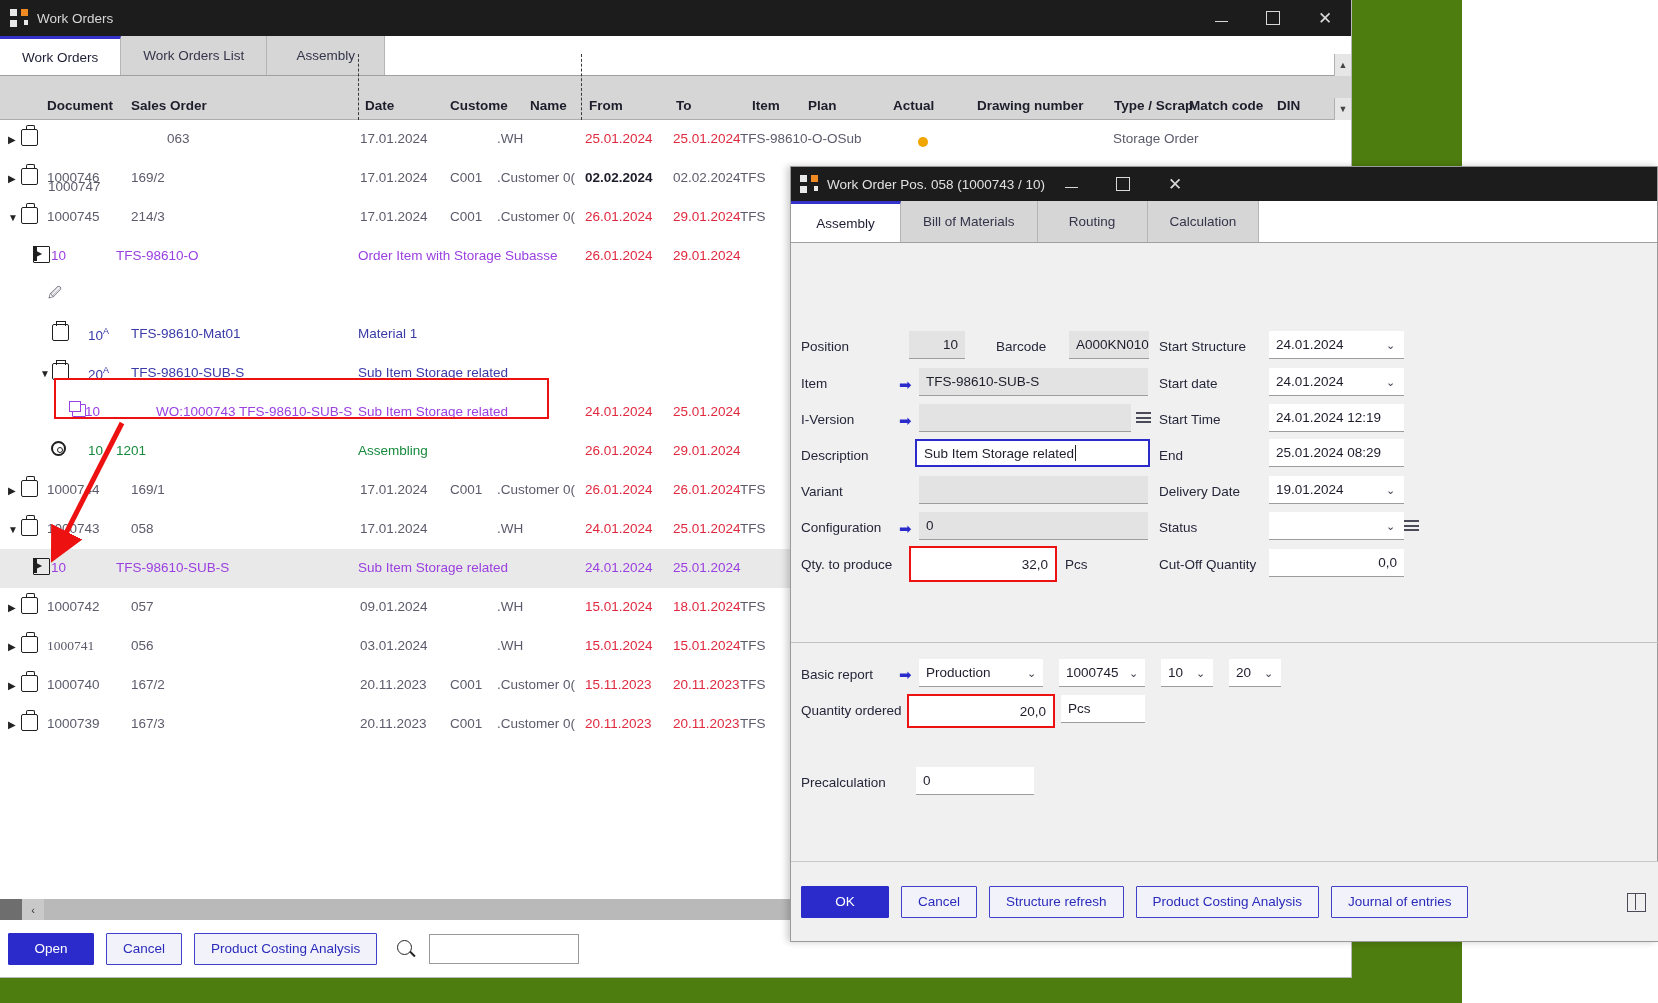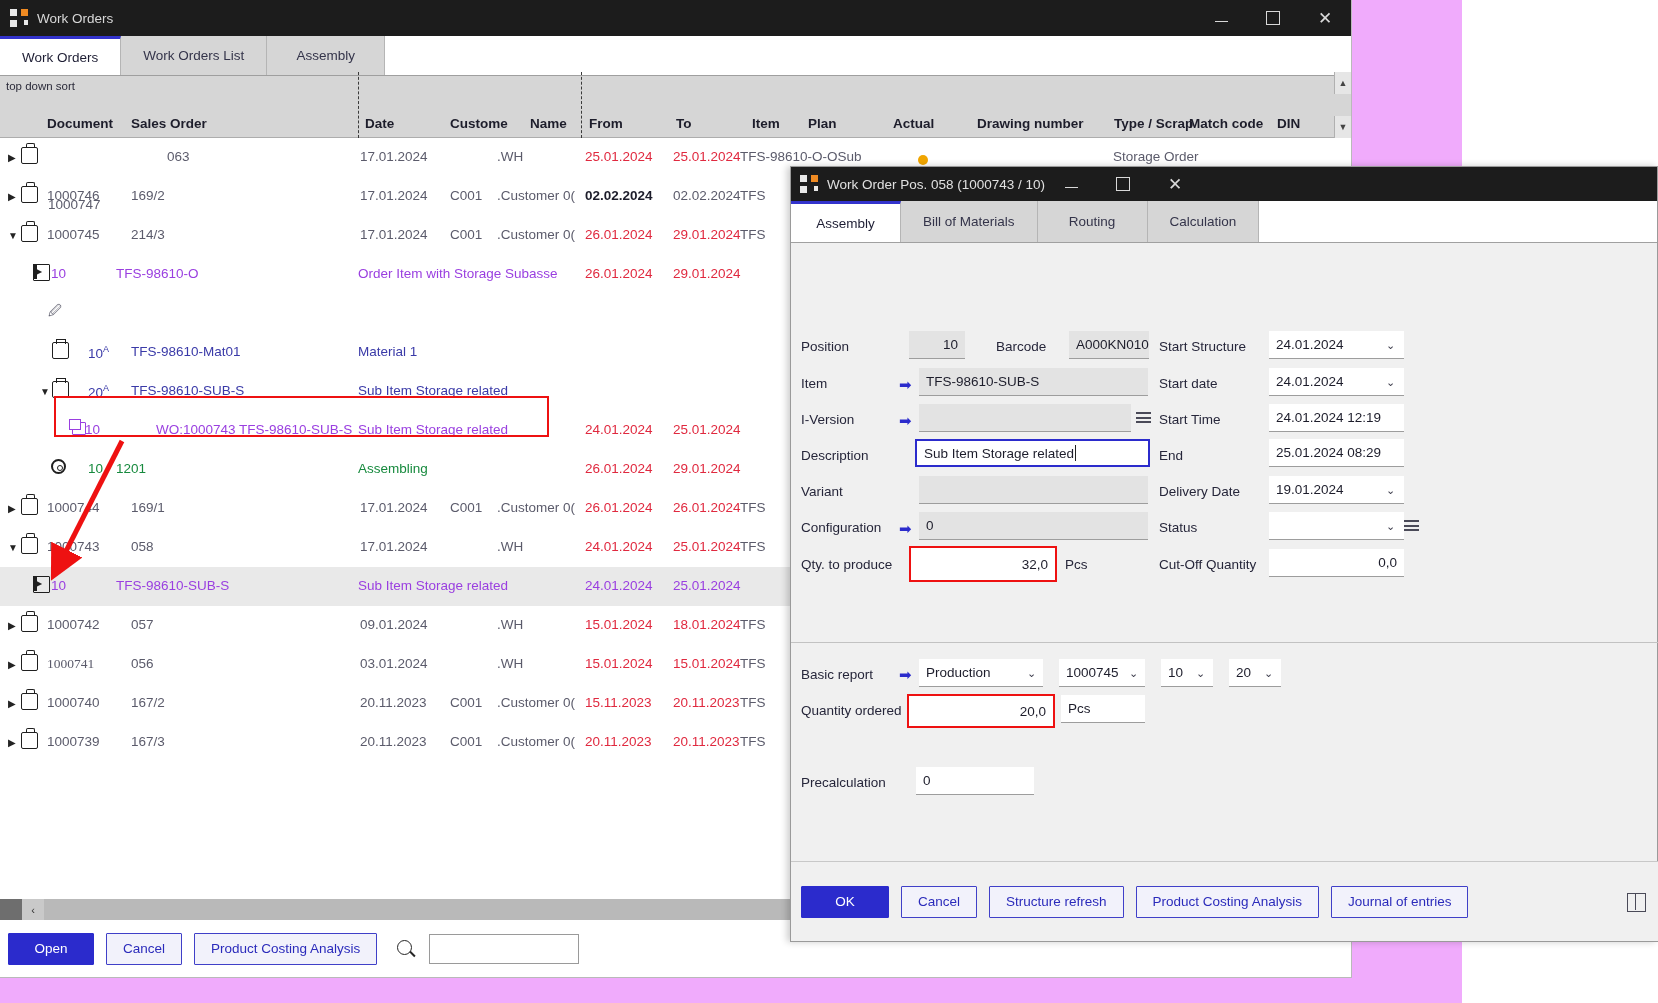--- a/index.html
+++ b/index.html
@@ -5,21 +5,21 @@
   * { box-sizing: border-box; }
   html, body {
     margin: 0; padding: 0;
     width: 1658px; height: 1003px;
     overflow: hidden;
     background: #ffffff;
     font-family: "Liberation Sans", sans-serif;
     font-size: 13px;
     color: #2b2b3a;
   }
-  #root { position: relative; width: 1462px; height: 1003px; background:#f0abfc; }
+  #root { position: relative; width: 1462px; height: 1003px; background:#4d7c0f; }
 
   
   .main-window {
     position: absolute; left: 0; top: 0; width: 1352px; height: 978px;
     background: #ffffff;
     border-right: 1px solid #b9b9b9;
     border-bottom: 1px solid #b9b9b9;
     overflow: hidden;
   }
   .titlebar {
@@ -227,21 +227,20 @@
       </span>
     </div>
 
     <div class="tabstrip">
       <div class="tab active">Work Orders</div>
       <div class="tab">Work Orders List</div>
       <div class="tab">Assembly</div>
       <div class="tab-filler"></div>
     </div>
 
-    <div class="sorthint">top down sort</div>
 
     <div class="grid-head">
       <span class="vdash" style="left:358px;top:-22px;height:66px;"></span>
       <span class="vdash" style="left:581px;top:-22px;height:66px;"></span>
 
       <span class="hcell" style="left:47px;">Document</span>
       <span class="hcell" style="left:131px;">Sales Order</span>
       <span class="hcell" style="left:365px;">Date</span>
       <span class="hcell" style="left:450px;">Custome</span>
       <span class="hcell" style="left:530px;">Name</span>

